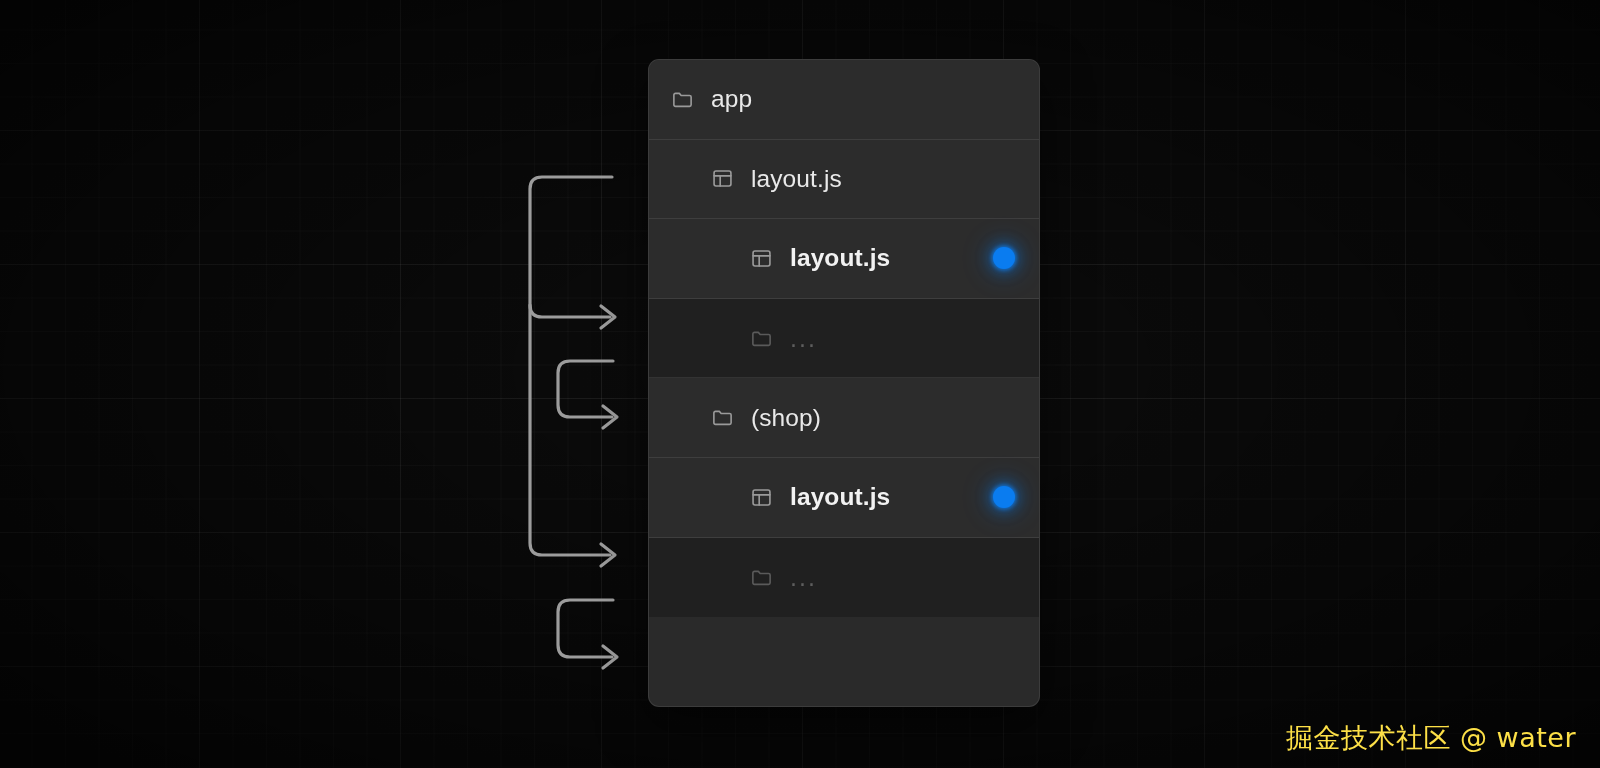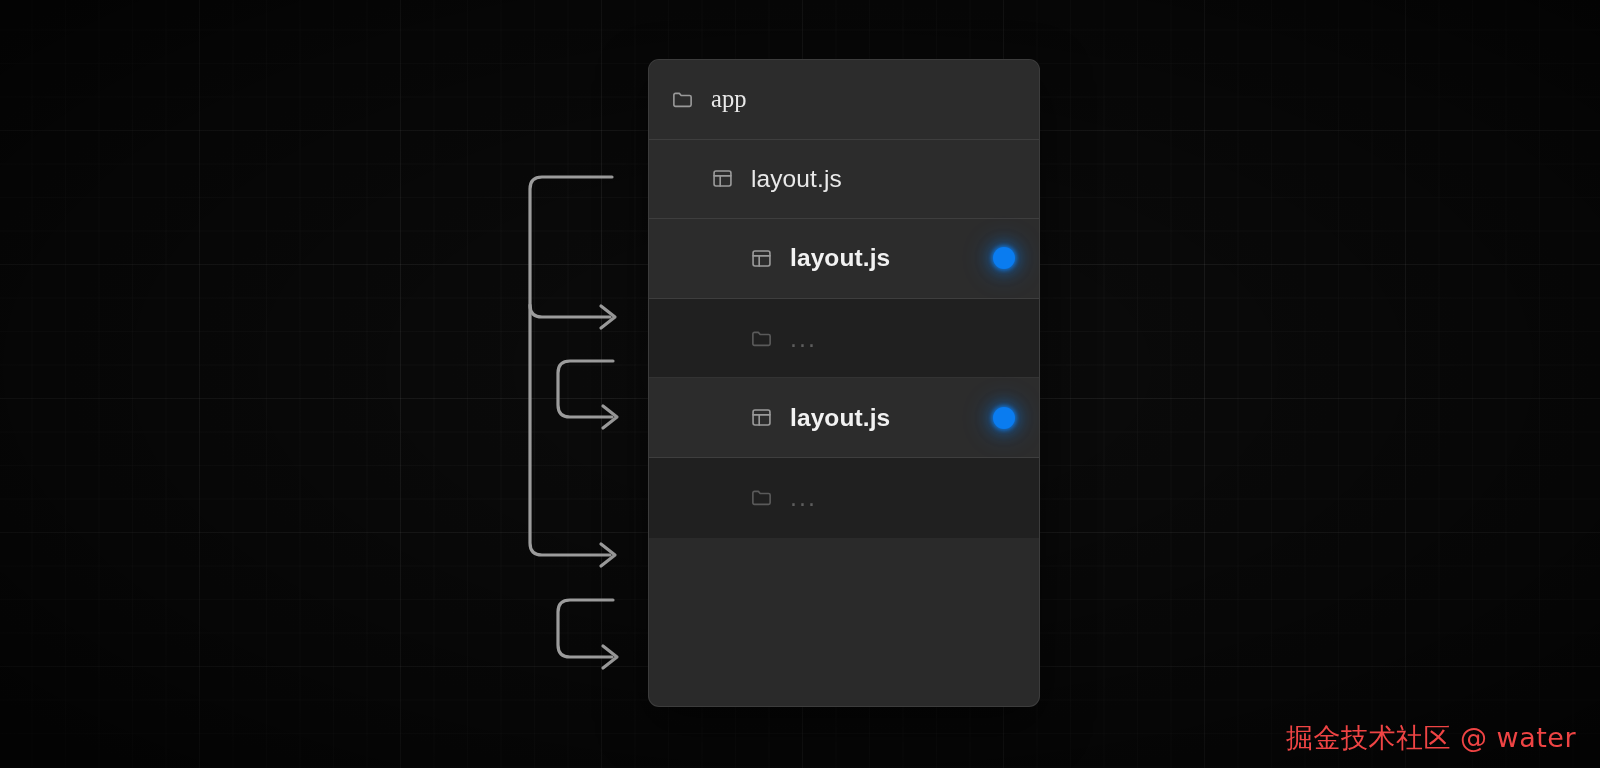--- a/index.html
+++ b/index.html
@@ -83,21 +83,21 @@
   .tree-row.dim { background: #202020; }
 
   .row-inner {
     display: flex;
     align-items: center;
     gap: 17px;
     flex: 1;
     min-width: 0;
   }
 
-  .indent-0 { padding-left: 22px; font-family: Liberation Serif, serif; }
+  .indent-0 { padding-left: 22px; }
   .indent-1 { padding-left: 62px; }
   .indent-2 { padding-left: 101px; }
 
   .ico {
     flex: 0 0 auto;
     width: 23px;
     height: 23px;
     display: block;
     color: #9a9a9a;
   }
@@ -126,21 +126,21 @@
       0 0 14px 4px rgba(10,124,240,0.40),
       0 0 26px 9px rgba(10,124,240,0.16);
   }
 
   
   #watermark {
     position: absolute;
     right: 24px;
     bottom: 12px;
     font-size: 27px;
-    color: #ef4444;
+    color: #fde047;
     letter-spacing: 0.5px;
     white-space: nowrap;
     font-family: "DejaVu Sans", "Liberation Sans", sans-serif;
   }
 </style>
 </head>
 <body>
 
 <div id="stage">
 
@@ -204,20 +204,28 @@
 
     <div class="tree-row dim">
       <div class="row-inner indent-2">
         <svg class="ico faded" viewBox="0 0 24 24" fill="none" stroke="currentColor" stroke-width="1.7" stroke-linecap="round" stroke-linejoin="round">
           <path d="M3 7.2a1.6 1.6 0 0 1 1.6-1.6h4.1l1.9 2.2h8.8A1.6 1.6 0 0 1 21 9.4v8.2a1.6 1.6 0 0 1-1.6 1.6H4.6A1.6 1.6 0 0 1 3 17.6z"></path>
         </svg>
         <span class="row-label muted">...</span>
       </div>
     </div>
 
+    <div class="tree-row">
+      <div class="row-inner indent-1">
+        <svg class="ico" viewBox="0 0 24 24" fill="none" stroke="currentColor" stroke-width="1.7" stroke-linecap="round" stroke-linejoin="round">
+          <path d="M3 7.2a1.6 1.6 0 0 1 1.6-1.6h4.1l1.9 2.2h8.8A1.6 1.6 0 0 1 21 9.4v8.2a1.6 1.6 0 0 1-1.6 1.6H4.6A1.6 1.6 0 0 1 3 17.6z"></path>
+        </svg>
+        <span class="row-label">(shop)</span>
+      </div>
+    </div>
 
     <div class="tree-row">
       <div class="row-inner indent-2">
         <svg class="ico" viewBox="0 0 24 24" fill="none" stroke="currentColor" stroke-width="1.7" stroke-linecap="round" stroke-linejoin="round">
           <rect x="3.2" y="4.2" width="17.6" height="15.6" rx="2"></rect>
           <line x1="3.2" y1="9.2" x2="20.8" y2="9.2"></line>
           <line x1="9.6" y1="9.2" x2="9.6" y2="19.8"></line>
         </svg>
         <span class="row-label bold">layout.js</span>
       </div>

